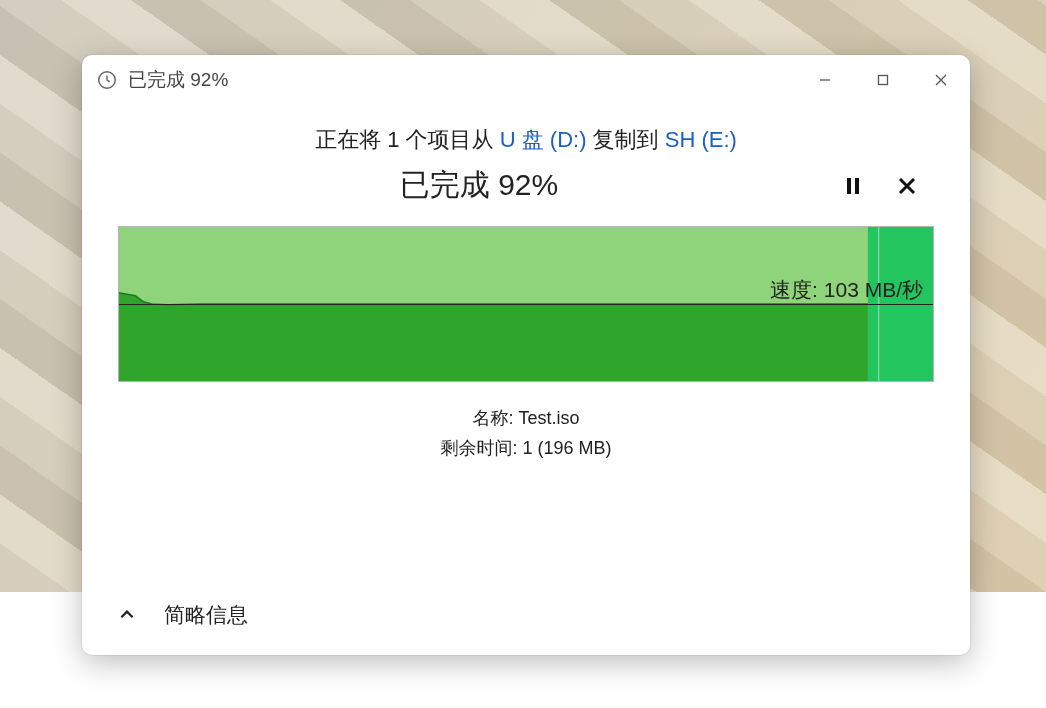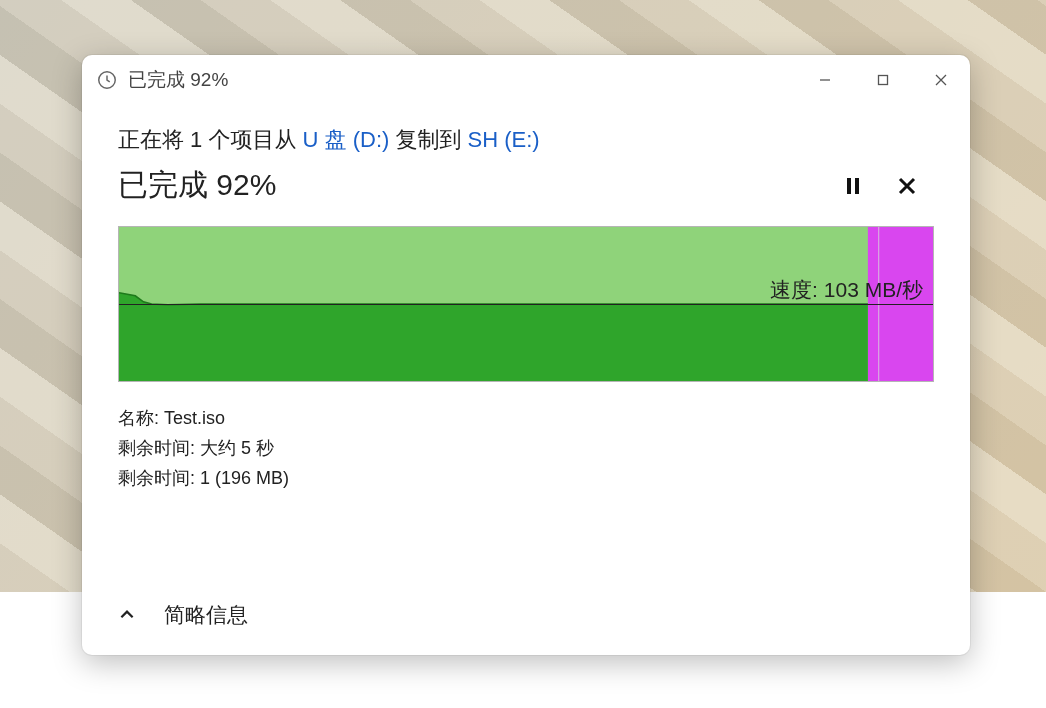--- a/index.html
+++ b/index.html
@@ -10,20 +10,21 @@
   }
   .desktop {
     width: 1046px; height: 592px;
     position: relative;
     
     background:
       linear-gradient(130deg, rgba(170,199,210,0.55), rgba(220,205,180,0.55)),
       repeating-linear-gradient( 35deg, #c9b89d 0 40px, #d8cbb2 40px 80px, #b8a588 80px 120px),
       repeating-linear-gradient(-55deg, rgba(60,50,40,0.18) 0 2px, transparent 2px 60px);
     background-blend-mode: overlay, normal, normal;
+    text-align: center;
   }
 
   .dialog {
     position: absolute;
     left: 82px; top: 55px;
     width: 888px; height: 600px;
     background: #ffffff;
     border-radius: 10px;
     box-shadow: 0 8px 30px rgba(0,0,0,0.25), 0 0 0 1px rgba(0,0,0,0.05);
     display: flex;
@@ -98,21 +99,21 @@
     color:#222;
   }
   .dlg-actions svg { width: 20px; height: 20px; }
 
   
   .chart-wrap {
     margin-top: 20px;
     border: 1px solid #b5b5b5;
     height: 154px;
     position: relative;
-    background: #d946ef;
+    background: #22c55e;
   }
   .chart-svg {
     position:absolute; inset:0;
     width:100%; height:100%;
     display:block;
   }
   .speed-lbl {
     position: absolute;
     right: 8px;
     top: 50%;
@@ -220,23 +221,20 @@
           </svg>
         <div class="mid-line"></div>
         <div class="speed-lbl">速度: 103 MB/秒</div>
       </div>
 
       <div class="details">
         <div class="row">
           <span>名称: </span><span>Test.iso</span>
         </div>
         <div class="row">
-          <span>剩余时间: </span><span>大约 5 秒</span>
-        </div>
-        <div class="row">
           <span>剩余时间: </span><span>1 (196 MB)</span>
         </div>
       </div>
 
       <div class="collapse-row">
         <span class="chev">
           <svg viewBox="0 0 16 16" fill="none" stroke="#222" stroke-width="2">
               <path d="M3 10l5-5 5 5"></path>
             </svg>
         </span>

